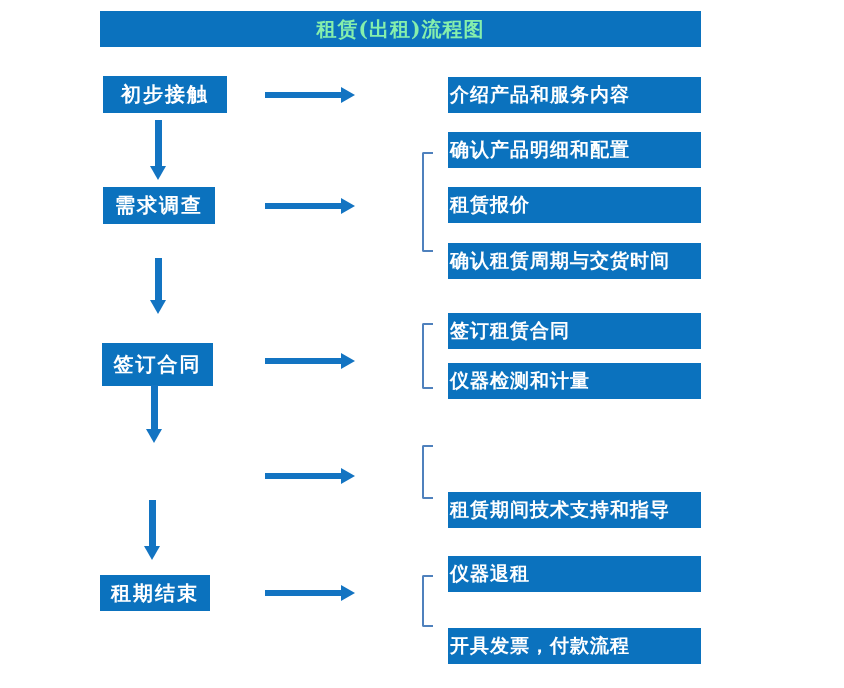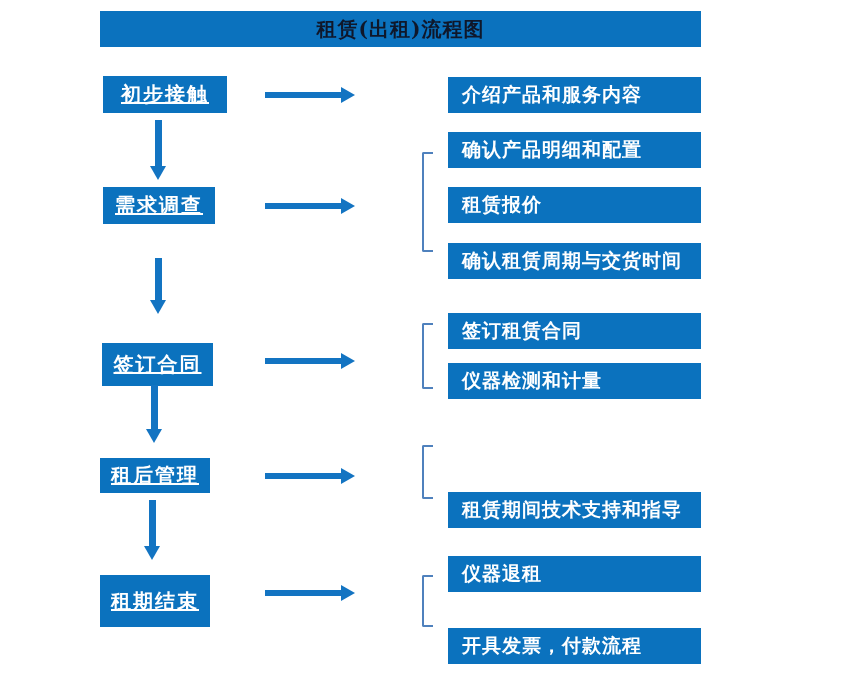--- a/index.html
+++ b/index.html
@@ -7,32 +7,32 @@
     --arrow:#1374c2;
     --bracket:#4f81bd;
   }
   html,body{margin:0;padding:0;background:#ffffff;}
   .canvas{
     position:relative;width:844px;height:688px;background:#ffffff;overflow:hidden;
     font-family:"DejaVu Serif","Liberation Serif",serif;
   }
   .title{
     position:absolute;left:100px;top:11px;width:601px;height:36px;
-    background:var(--accent);color:#0f172a;font-size:20px;font-weight:bold;
+    background:var(--accent);color:#86efac;font-size:20px;font-weight:bold;
     display:flex;align-items:center;justify-content:center;letter-spacing:1px;
   }
   .step{
     position:absolute;background:var(--accent);color:#ffffff;
     font-size:20px;font-weight:bold;letter-spacing:2px;
-    display:flex;align-items:center;justify-content:center;text-decoration:underline;
+    display:flex;align-items:center;justify-content:center;
   }
   .detail{
     position:absolute;left:448px;width:253px;height:36px;
     background:var(--accent);color:#ffffff;font-size:19px;font-weight:bold;
-    display:flex;align-items:center;padding-left:14px;box-sizing:border-box;
+    display:flex;align-items:center;padding-left:2px;box-sizing:border-box;
     letter-spacing:1px;white-space:nowrap;
   }
   
   .harrow{position:absolute;width:90px;height:16px;}
   .harrow .shaft{position:absolute;left:0;top:5px;width:76px;height:6px;background:var(--arrow);}
   .harrow .head{position:absolute;left:76px;top:0;width:0;height:0;
     border-left:14px solid var(--arrow);border-top:8px solid transparent;border-bottom:8px solid transparent;}
   
   .varrow{position:absolute;width:16px;}
   .varrow .shaft{position:absolute;left:5px;top:0;width:7px;background:var(--arrow);}
@@ -48,22 +48,21 @@
 </head>
 <body>
 
 <div class="canvas">
 
   <div class="title">租赁(出租)流程图</div>
 
   <div class="step" style="left:103px;top:76px;width:124px;height:37px">初步接触</div>
   <div class="step" style="left:103px;top:187px;width:112px;height:37px">需求调查</div>
   <div class="step" style="left:102px;top:343px;width:111px;height:43px">签订合同</div>
-  <div class="step" style="left:100px;top:458px;width:110px;height:35px">租后管理</div>
-  <div class="step" style="left:100px;top:575px;width:110px;height:52px">租期结束</div>
+  <div class="step" style="left:100px;top:575px;width:110px;height:36px">租期结束</div>
 
   <div class="varrow" style="left:150px;top:120px;height:60px">
     <i class="shaft" style="height:46px"></i>
       <i class="head"></i>
   </div>
   <div class="varrow" style="left:150px;top:258px;height:56px">
     <i class="shaft" style="height:42px"></i>
       <i class="head"></i>
   </div>
   <div class="varrow" style="left:146px;top:385px;height:58px">

